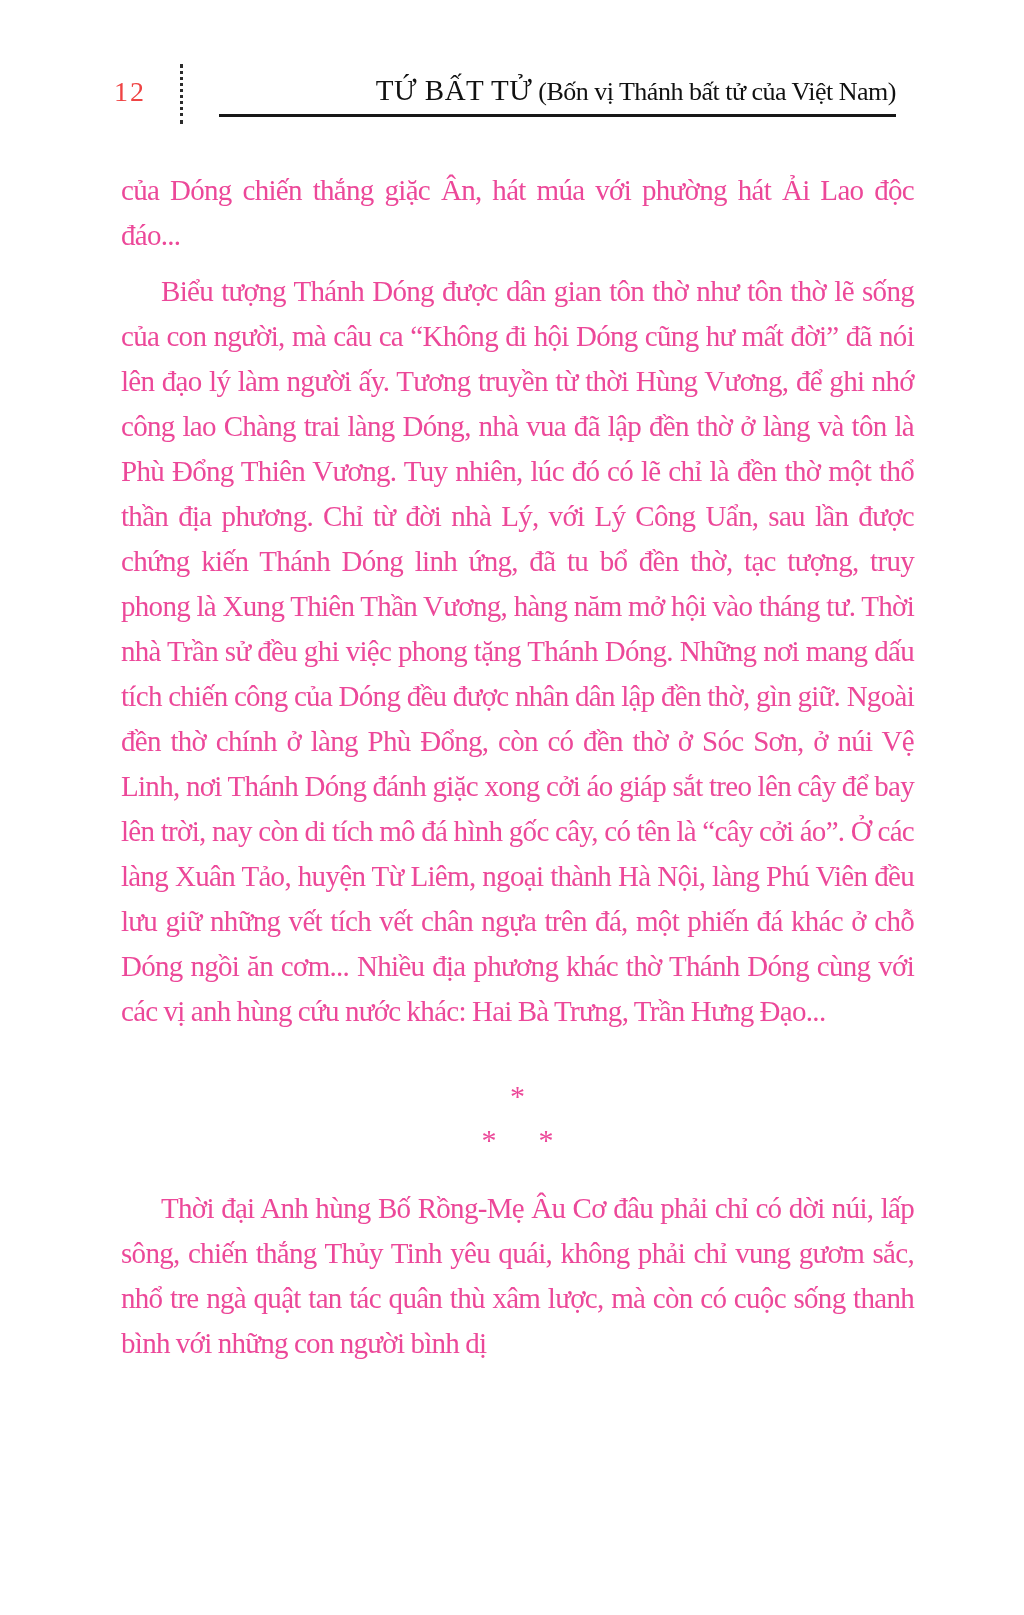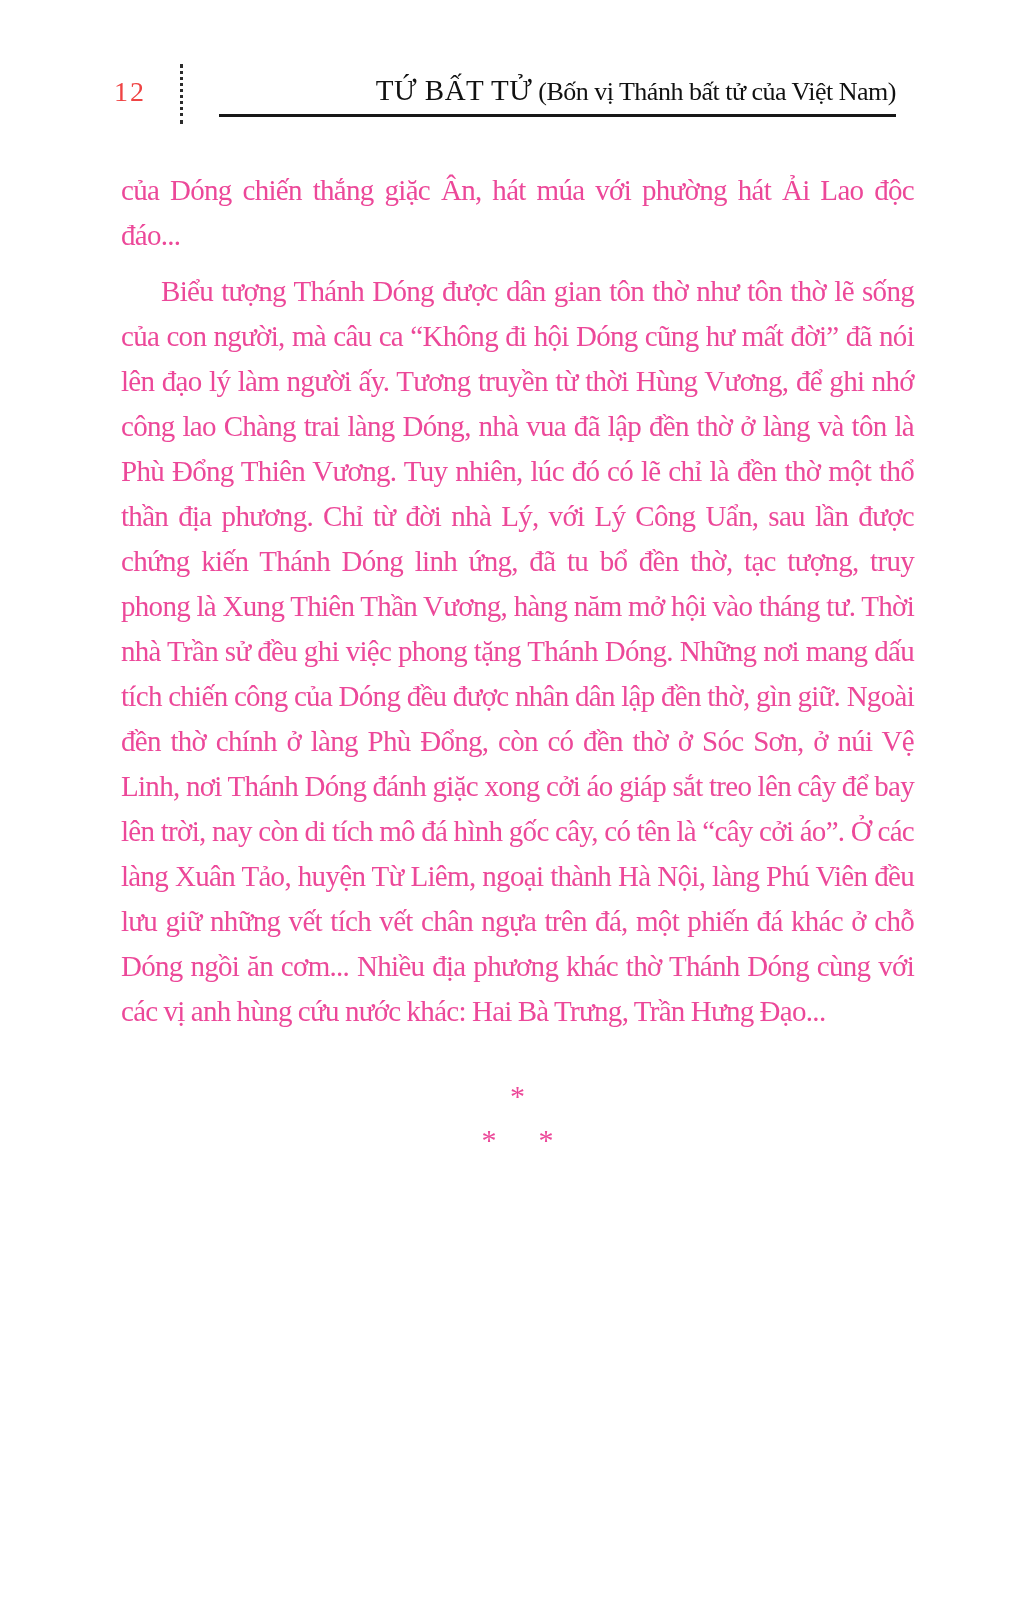--- a/index.html
+++ b/index.html
@@ -80,16 +80,17 @@
 
     <div class="section-separator">
       <div class="star-top">
         <span class="star">*</span>
       </div>
       <div class="star-pair">
         <span class="star">*</span><span class="star">*</span>
       </div>
     </div>
 
+    <p class="indented">Thời đại Anh hùng Bố Rồng-Mẹ Âu Cơ đâu phải chỉ có dời núi, lấp sông, chiến thắng Thủy Tinh yêu quái, không phải chỉ vung gươm sắc, nhổ tre ngà quật tan tác quân thù xâm lược, mà còn có cuộc sống thanh bình với những con người bình dị</p>
 
   </div>
 
 </div>
 
 </body></html>

